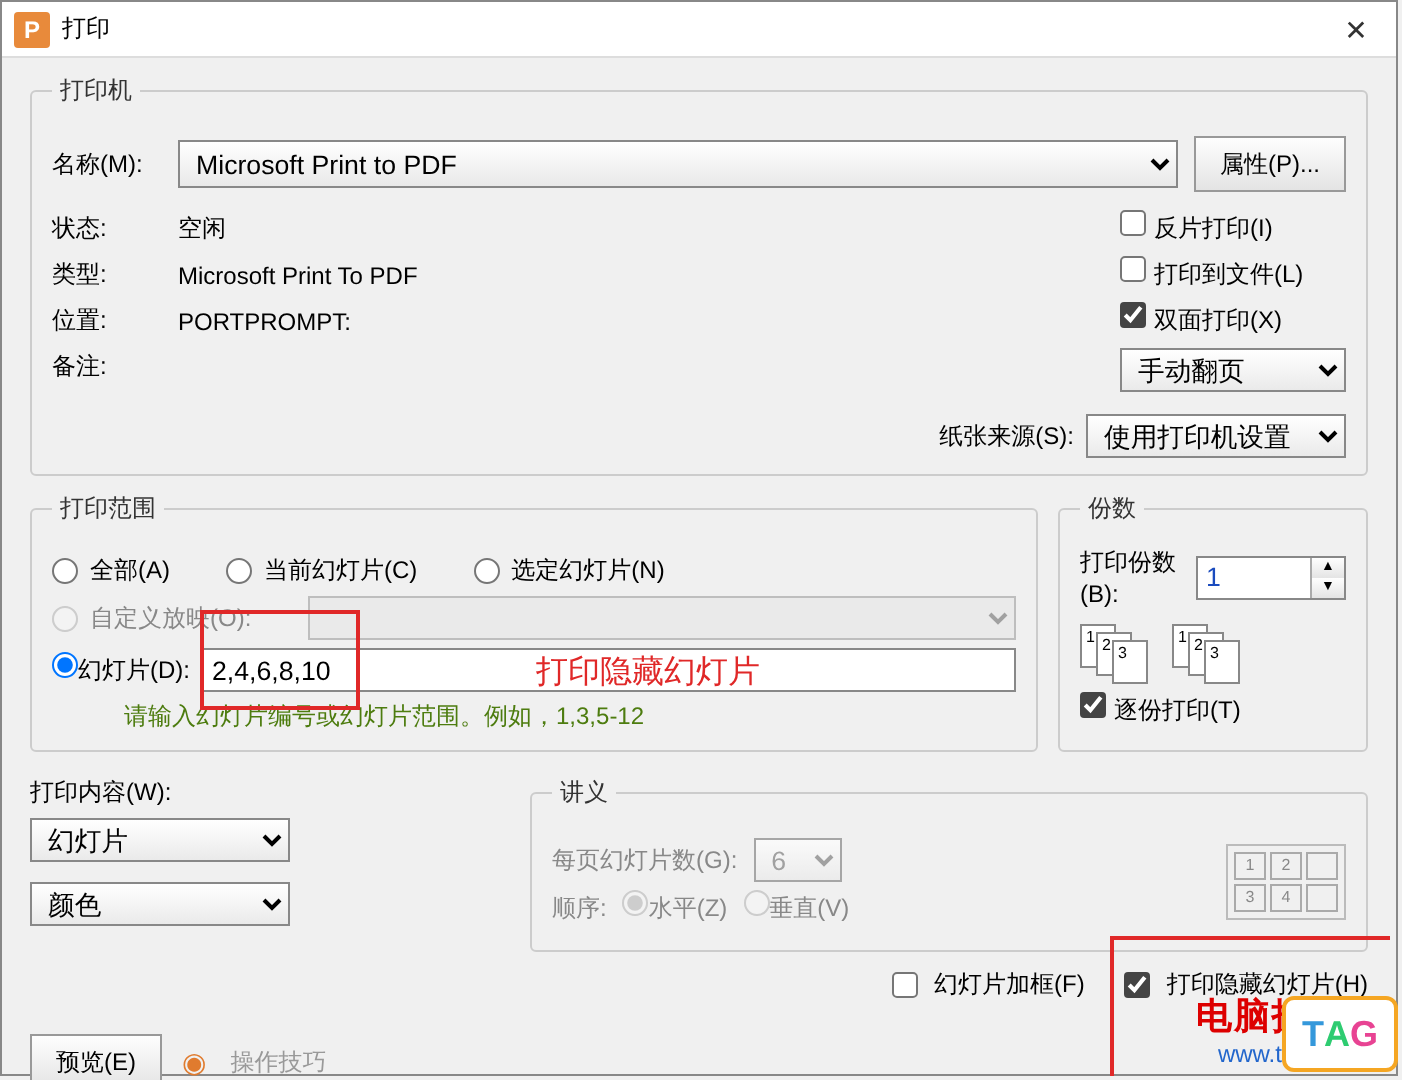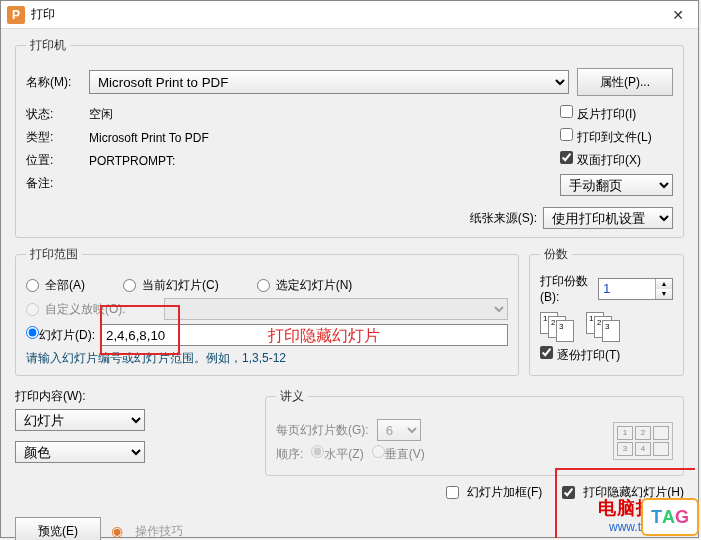--- a/index.html
+++ b/index.html
@@ -10,45 +10,45 @@
 .titlebar .title { flex: 1; }
 .titlebar .close { width: 40px; height: 28px; display: flex; align-items: center; justify-content: center; font-size: 14px; color: #333; cursor: pointer; }
 
 .content { padding: 8px 14px; }
 fieldset { border: 1px solid #ccc; border-radius: 3px; padding: 10px 10px 8px; margin-bottom: 8px; position: relative; }
 legend { padding: 0 4px; color: #333; }
 .row { display: flex; align-items: center; margin: 4px 0; gap: 8px; }
 .label { min-width: 55px; }
 .printer-name { display: flex; align-items: center; gap: 8px; }
 .printer-name select { flex: 1; height: 24px; border: 1px solid #888; background: linear-gradient(#fff,#e9e9e9); padding: 0 4px; }
-.btn { height: 28px; padding: 0 22px; border: 1px solid #999; background: linear-gradient(#fefefe,#e4e4e4); cursor: pointer; font-family: inherit; font-size: 12px; }
+.btn { height: 28px; padding: 0 12px; border: 1px solid #999; background: linear-gradient(#fefefe,#e4e4e4); cursor: pointer; font-family: inherit; font-size: 12px; }
 
 .info-grid { display: flex; }
 .info-left { flex: 1; }
 .info-left .row { margin: 6px 0; }
 .info-right { width: 145px; }
 .info-right .row { margin: 5px 0; padding-left: 32px; }
 .chk { margin-right: 4px; accent-color: #444; }
 
 .paper-row { display: flex; justify-content: flex-end; align-items: center; gap: 6px; margin-top: 6px; }
 .combo { height: 22px; border: 1px solid #888; background: linear-gradient(#fff,#eaeaea); padding: 0 4px; }
 
 .mid { display: flex; gap: 10px; }
 .range-fs { flex: 1; }
 .copies-fs { width: 155px; }
 
-.radio-row { display: flex; align-items: center; gap: 38px; margin: 4px 0; }
+.radio-row { display: flex; align-items: center; gap: 28px; margin: 4px 0; }
 .radio-row label { display: flex; align-items: center; gap: 4px; }
 .radio-row input[type=radio] { margin-right: 2px; }
 .disabled { color: #888; }
 .cust-select { flex: 1; height: 22px; border: 1px solid #aaa; background: #e8e8e8; }
 
 .slides-row { display: flex; align-items: center; gap: 6px; }
 .slides-input { flex: 1; height: 22px; border: 1px solid #888; padding: 0 4px; font-family: inherit; }
-.hint { margin-top: 4px; color: #0c4a6e; }
+.hint { margin-top: 4px; color: #4d7c0f; margin-left: 36px; }
 
 .copies-num { display: flex; align-items: center; gap: 6px; }
 .spin { display: flex; align-items: center; border: 1px solid #888; height: 22px; width: 76px; background: #fff; }
 .spin input { border: none; width: 56px; padding: 0 4px; height: 20px; outline: none; color: #1a4bbe; }
 .spin .spinbtns { display: flex; flex-direction: column; border-left: 1px solid #aaa; }
 .spin .spinbtns div { height: 10px; width: 16px; font-size: 7px; text-align: center; line-height: 9px; background: linear-gradient(#fefefe,#e4e4e4); cursor: pointer; }
 .collate-icons { display: flex; gap: 10px; margin: 8px 0 4px; }
 .collate-icon { position: relative; width: 36px; height: 30px; }
 .page-mini { position: absolute; border: 1px solid #888; background: #fff; width: 18px; height: 22px; font-size: 8px; padding: 1px 2px; }
 

